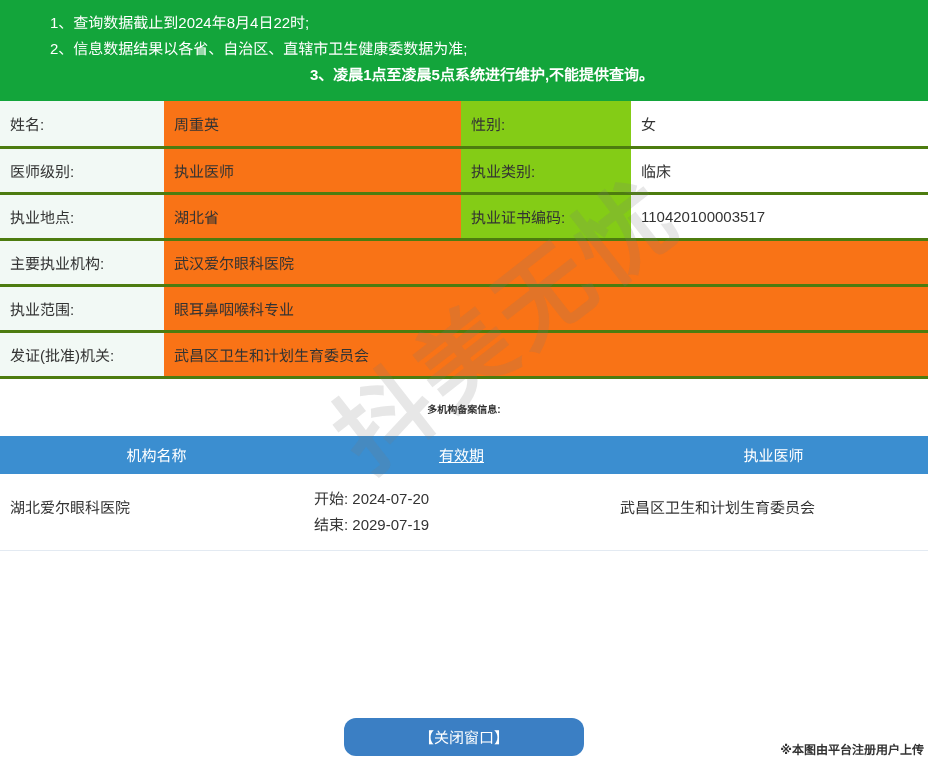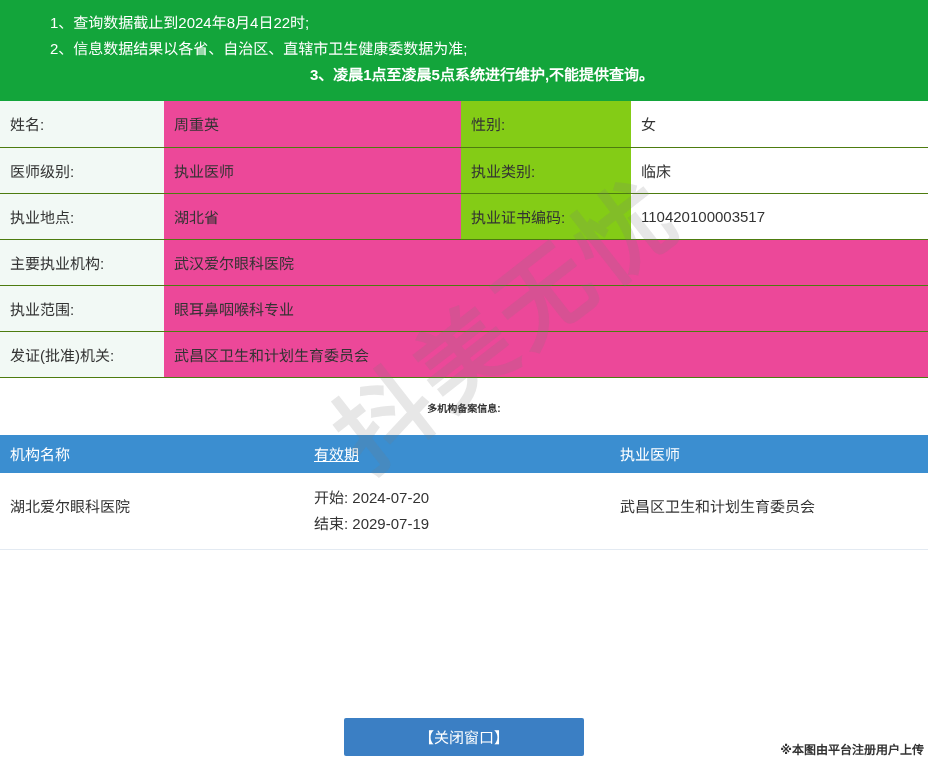--- a/index.html
+++ b/index.html
@@ -33,40 +33,40 @@
   }
   .notice-line.bold-line { font-weight: bold; text-align: center; }
 
   
   .info-table {
     width: 100%;
     border-collapse: collapse;
     table-layout: fixed;
   }
   .info-table td {
-    border-bottom: 1px solid #4d7c0f;
+    border-bottom: 3px solid #4d7c0f;
     height: 46px;
     font-size: 15px;
     vertical-align: middle;
     padding: 0 0 0 10px;
     box-sizing: border-box;
   }
   .lbl {
     background: #f2f9f5;
     color: #333;
     width: 164px;
   }
   .lbl2 {
     background: #84cc16;
     color: #333;
     width: 170px;
     padding-left: 14px;
   }
   .val {
-    background: #ec4899;
+    background: #f97316;
     color: #333;
     padding-left: 22px;
   }
   .val2 {
     background: #ffffff;
     color: #333;
     padding-left: 14px;
   }
   .val-wide { padding-left: 22px; }
 
@@ -83,21 +83,21 @@
   .org-table {
     width: 100%;
     border-collapse: collapse;
     table-layout: fixed;
   }
   .org-table th {
     background: #3b8ed0;
     color: #ffffff;
     font-size: 15px;
     font-weight: normal;
-    text-align: left;
+    text-align: center;
     height: 38px;
     padding-left: 10px;
     box-sizing: border-box;
   }
   .org-table th.c1 { width: 304px; }
   .org-table th.c2 { width: 306px; text-decoration: underline; }
   .org-table th.c3 { width: auto; }
   .org-table td {
     font-size: 15px;
     color: #333;
@@ -119,21 +119,21 @@
   }
   .close-btn {
     display: inline-block;
     width: 240px;
     height: 38px;
     line-height: 38px;
     background: #3b7fc4;
     color: #ffffff;
     font-size: 15px;
     border: none;
-    border-radius: 2px;
+    border-radius: 12px;
     cursor: pointer;
     font-family: inherit;
   }
   .upload-note {
     position: absolute;
     right: 4px;
     bottom: 2px;
     font-size: 12px;
     color: #333;
     font-weight: bold;

